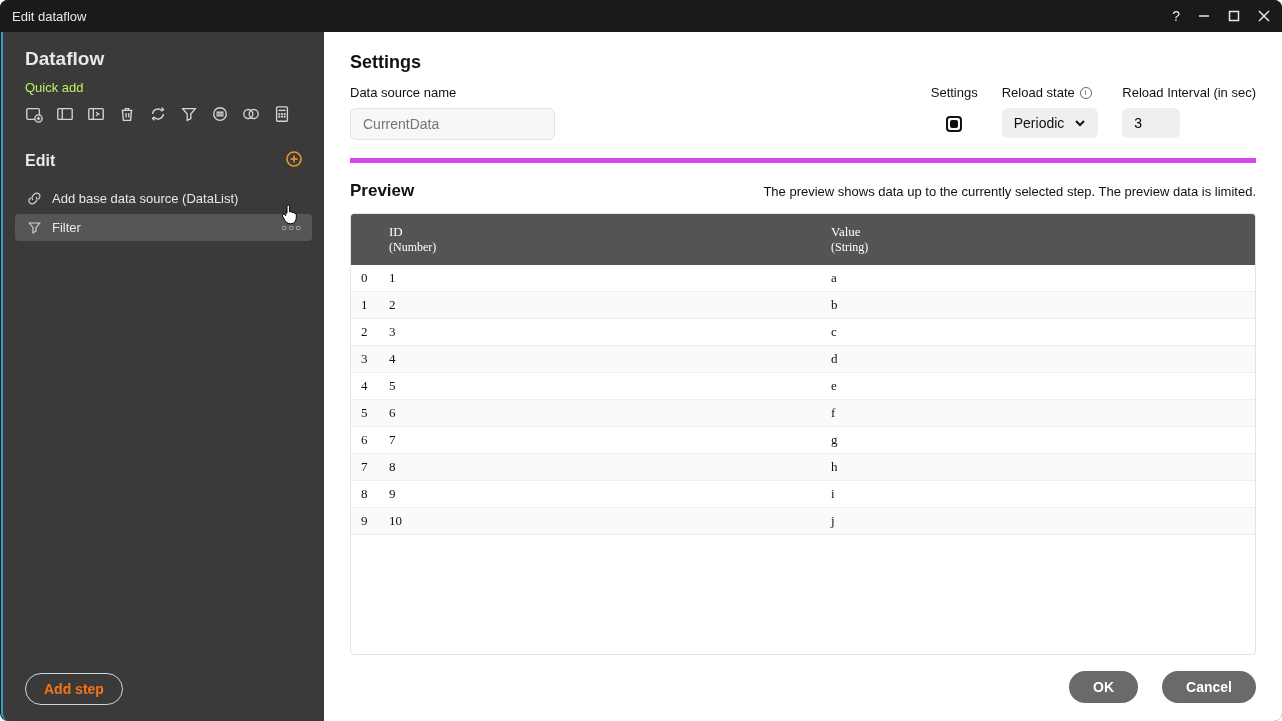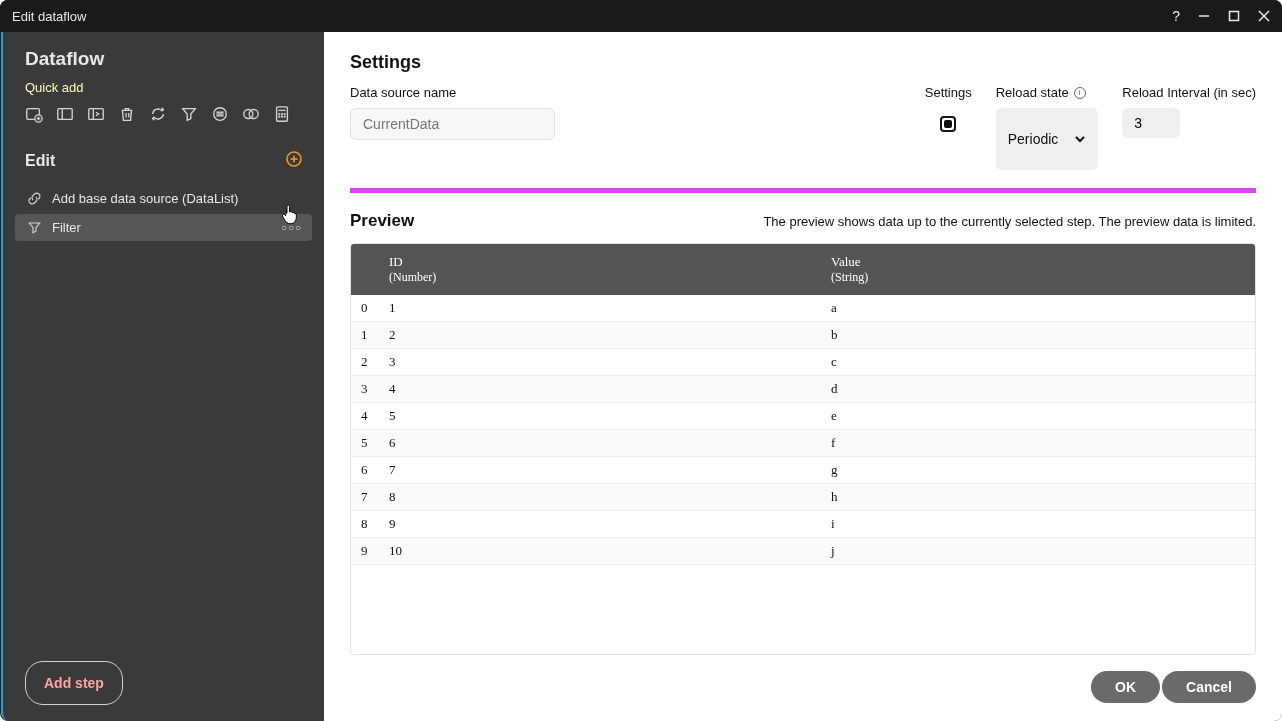--- a/index.html
+++ b/index.html
@@ -6,64 +6,64 @@
 html, body { width: 1282px; height: 721px; font-family: Arial, Helvetica, sans-serif; background: #fff; overflow: hidden; }
 .window { width: 1282px; height: 721px; background: #1a1a1a; border-radius: 8px; display: flex; flex-direction: column; position: relative; }
 .titlebar { height: 32px; background: #1a1a1a; display: flex; align-items: center; padding: 0 12px; color: #e8e8e8; font-size: 13px; border-top-left-radius: 8px; border-top-right-radius: 8px; }
 .titlebar-title { flex: 1; font-weight: 500; }
 .titlebar-icons { display: flex; gap: 18px; align-items: center; color: #e8e8e8; }
 .titlebar-icons span, .titlebar-icons svg { cursor: pointer; }
 .body { flex: 1; display: flex; overflow: hidden; }
 .sidebar { width: 323px; background: #3a3a3a; color: #e8e8e8; display: flex; flex-direction: column; padding: 16px 0 16px 0; border-bottom-left-radius: 8px; border-left: 2px solid #2ca0c8; margin-left: 1px; }
 .sidebar-inner { padding: 0 22px; }
 .sidebar h1 { font-size: 19px; font-weight: 700; margin-bottom: 10px; }
-.sidebar .sublabel { font-size: 13px; color: #fef9c3; margin-bottom: 10px; }
+.sidebar .sublabel { font-size: 13px; color: #bef264; margin-bottom: 10px; }
 .quickadd-row { display: flex; gap: 13px; align-items: center; margin-bottom: 28px; }
 .quickadd-row svg { width: 18px; height: 18px; stroke: #d4d4d4; fill: none; stroke-width: 1.5; cursor: pointer; }
 .steps-header { display: flex; align-items: center; justify-content: space-between; margin-bottom: 14px; }
 .steps-header h2 { font-size: 16px; font-weight: 700; }
 .add-icon-circle { }
 .add-icon-circle svg { width: 16px; height: 16px; stroke: #e69a2e; fill: none; stroke-width: 1.6; cursor: pointer; }
 .step-item { display: flex; align-items: center; gap: 10px; padding: 6px 10px 6px 12px; font-size: 13px; margin: 0 -10px 2px -10px; border-radius: 4px; cursor: pointer; }
 .step-item svg { width: 15px; height: 15px; stroke: #d4d4d4; fill: none; stroke-width: 1.5; flex-shrink: 0; }
 .step-item .step-label { flex: 1; }
 .step-item.selected { background: #565656; }
 .step-item .more { color: #d4d4d4; letter-spacing: 1px; font-size: 10px; cursor: pointer; }
 .sidebar-footer { margin-top: auto; padding: 0 22px; }
-.add-step-btn { border: 1.5px solid #d4d4d4; background: transparent; color: #fca5a5; padding: 13px 18px; border-radius: 18px; font-size: 14px; font-weight: 600; cursor: pointer; }
+.add-step-btn { border: 1.5px solid #d4d4d4; background: transparent; color: #f97316; padding: 7px 18px; border-radius: 18px; font-size: 14px; font-weight: 600; cursor: pointer; }
 .main { flex: 1; background: #fff; color: #111; display: flex; flex-direction: column; padding: 20px 26px 18px 26px; overflow: hidden; border-bottom-right-radius: 8px; }
 .main h2.settings-title { font-size: 18px; font-weight: 800; margin-bottom: 12px; }
 .settings-row { display: flex; align-items: flex-start; gap: 24px; padding-bottom: 18px; border-bottom: 5px solid #d946ef; margin-bottom: 18px; }
 .settings-col { display: flex; flex-direction: column; gap: 8px; }
 .settings-col.name-col { flex: 1; }
 .settings-col label { font-size: 13px; font-weight: 500; color: #111; }
 .settings-col .label-row { display: flex; align-items: center; gap: 5px; }
 .info-icon { width: 12px; height: 12px; border: 1px solid #666; border-radius: 50%; display: inline-flex; align-items: center; justify-content: center; font-size: 8px; color: #666; }
 .text-input { border: 1px solid #e2e2e2; background: #f7f7f7; border-radius: 6px; padding: 7px 12px; font-size: 14px; color: #999; width: 205px; }
 .checkbox-wrap { display: flex; justify-content: center; align-items: center; height: 32px; }
 .cb { width: 16px; height: 16px; border: 2px solid #111; border-radius: 4px; display: flex; align-items: center; justify-content: center; cursor: pointer; }
 .cb .inner { width: 8px; height: 8px; background: #111; border-radius: 2px; }
-.select { background: #efefef; border-radius: 6px; padding: 23px 12px; display: flex; align-items: center; gap: 16px; font-size: 14px; cursor: pointer; }
+.select { background: #efefef; border-radius: 6px; padding: 7px 12px; display: flex; align-items: center; gap: 10px; font-size: 14px; cursor: pointer; }
 .select svg { width: 12px; height: 12px; stroke: #111; fill: none; stroke-width: 2; }
 .interval-input { background: #efefef; border: none; border-radius: 6px; padding: 7px 12px; width: 58px; font-size: 14px; }
 .preview-header { display: flex; align-items: baseline; justify-content: space-between; margin-bottom: 12px; }
 .preview-header h3 { font-size: 17px; font-weight: 800; }
 .preview-header .note { font-size: 13px; color: #111; }
 .table-wrap { flex: 1; border: 1px solid #e4e4e4; border-radius: 4px; overflow: hidden; display: flex; flex-direction: column; font-family: Liberation Serif, serif; }
 table { border-collapse: collapse; width: 100%; font-size: 13px; }
 thead { background: #545454; color: #fff; }
 thead th { text-align: left; font-weight: 500; padding: 10px 10px; vertical-align: top; }
 thead th.idx-col { width: 28px; }
 thead th .type { font-size: 12px; }
 tbody tr { border-bottom: 1px solid #eee; }
 tbody tr:nth-child(even) { background: #fafafa; }
 tbody td { padding: 5px 10px; }
 tbody td.idx { color: #111; width: 28px; }
 .table-body-space { flex: 1; }
-.buttons-row { display: flex; justify-content: flex-end; gap: 2px; margin-top: 16px; }
+.buttons-row { display: flex; justify-content: flex-end; gap: 24px; margin-top: 16px; }
 .btn { border: none; border-radius: 18px; padding: 8px 24px; font-size: 14px; font-weight: 600; cursor: pointer; color: #fff; background: #6a6a6a; }
 .cursor-hand { position: absolute; left: 280px; top: 203px; pointer-events: none; }
 .cursor-hand svg { width: 20px; height: 22px; }
 .col-id { width: 442px; }
 </style>
 </head>
 <body>
 
 <div class="window">
 

